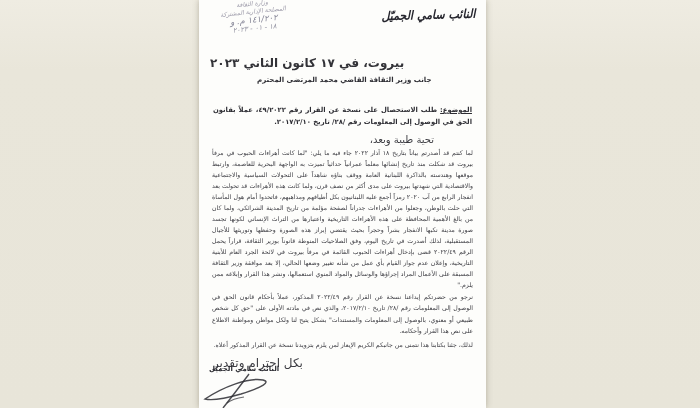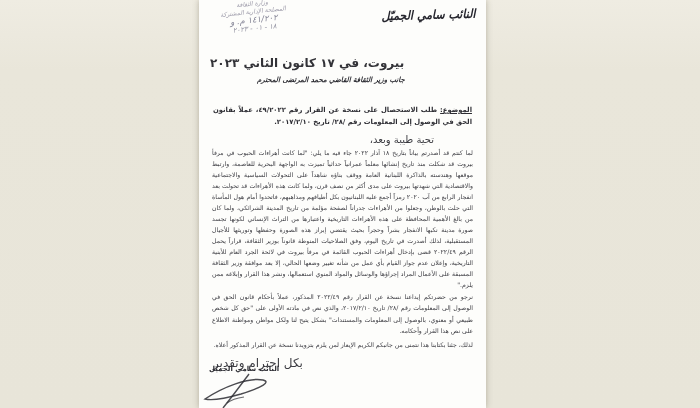--- a/index.html
+++ b/index.html
@@ -29,21 +29,21 @@
     font-size:12px;color:#26262e;text-align:left;
     transform:rotate(-1.5deg) scaleX(.92);transform-origin:top left;
     white-space:nowrap;
   }
   .dateline{
     position:absolute;left:11px;top:56px;
     font-size:12px;font-weight:600;white-space:nowrap;color:#333338;text-align:center;
   }
   .addressee{
     position:absolute;left:58px;top:76px;
-    font-size:7px;font-weight:bold;white-space:nowrap;color:#2e2e34;font-style:italic;
+    font-size:7px;font-weight:bold;white-space:nowrap;color:#2e2e34;
   }
   .subject{
     position:absolute;right:14px;left:14px;top:104px;
     font-size:6.8px;font-weight:bold;line-height:12px;
     text-align:justify;color:#2e2e34;
   }
   .subject .lbl{text-decoration:underline;}
   .salutation{
     position:absolute;right:52px;top:134px;
     font-size:10px;white-space:nowrap;

